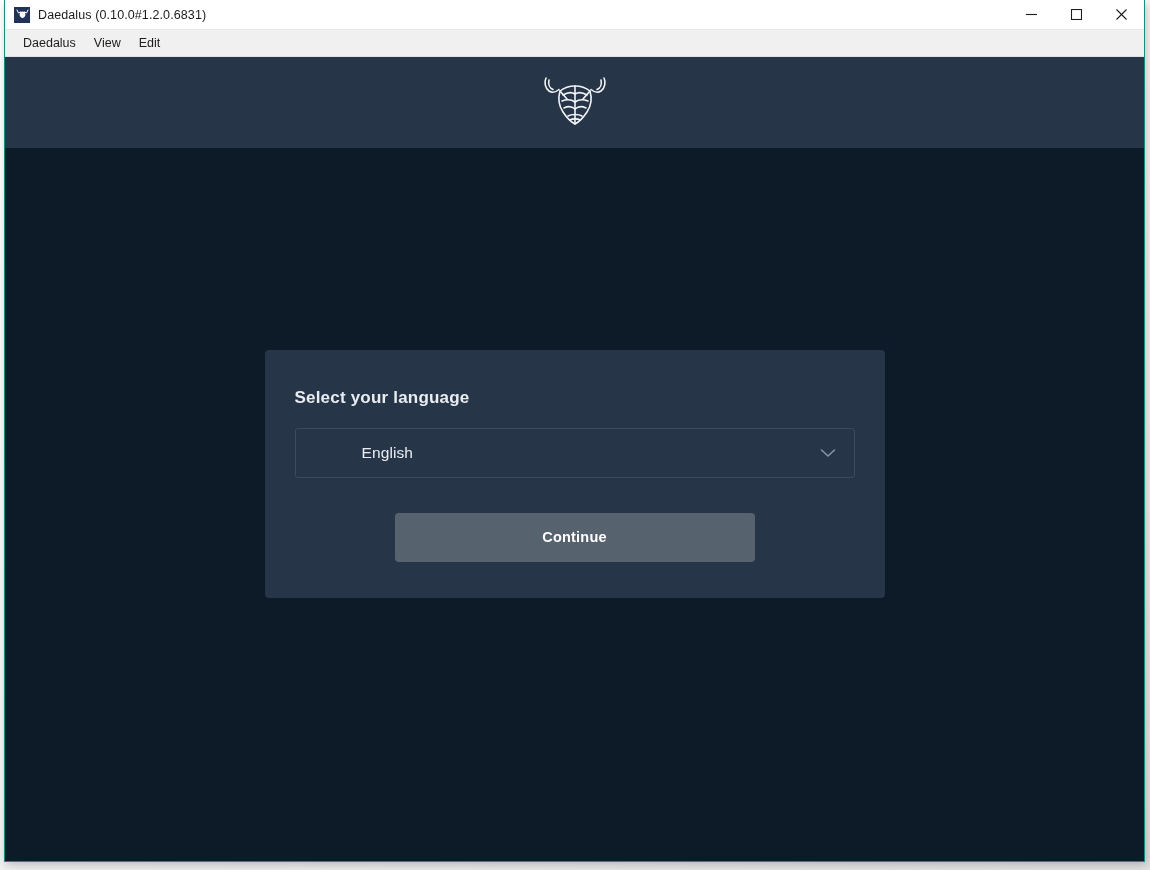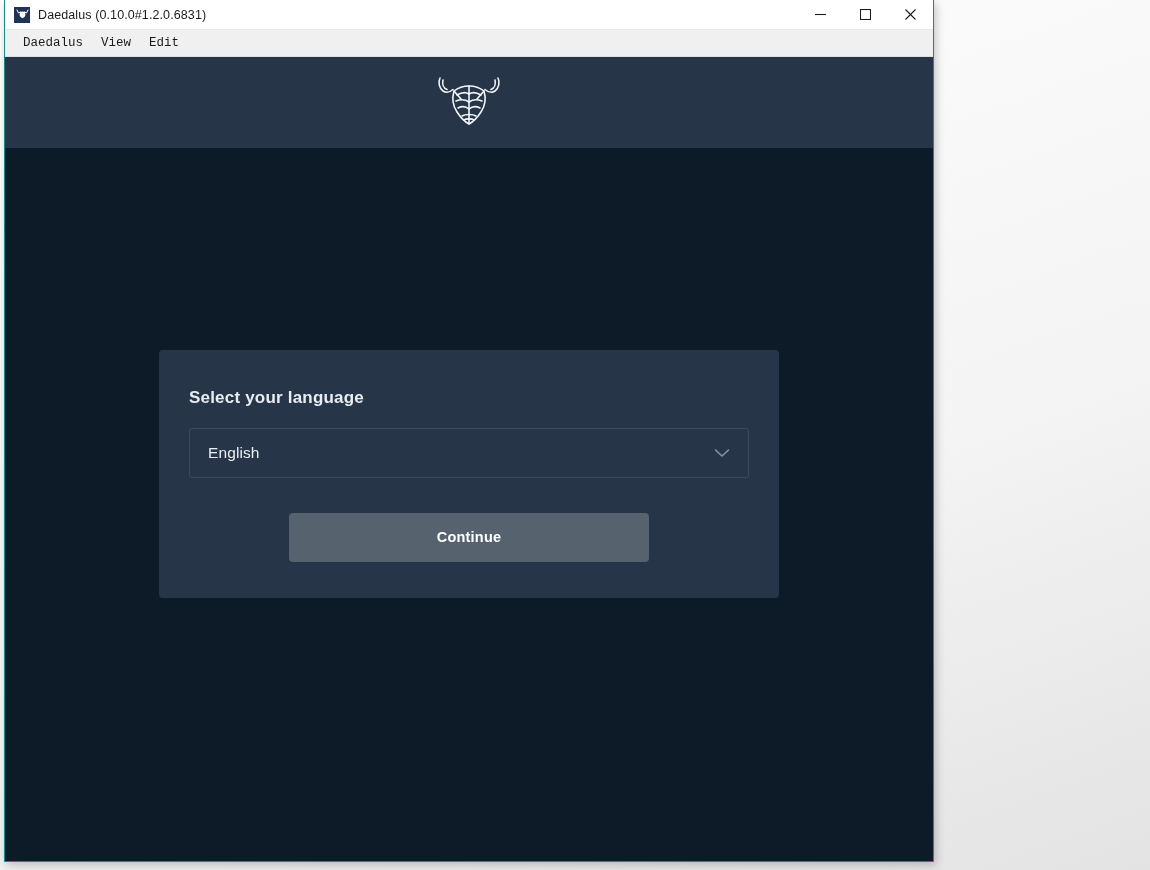--- a/index.html
+++ b/index.html
@@ -18,21 +18,21 @@
     width: 1150px;
     height: 870px;
     background: linear-gradient(160deg, #ffffff 0%, #f4f4f4 60%, #e3e3e3 100%);
   }
 
   
   #app-window {
     position: absolute;
     left: 4px;
     top: 0px;
-    width: 930px;
+    width: 1141px;
     height: 862px;
     border: 1px solid #1b8a80;
     border-top: none;
     box-sizing: border-box;
     background: #0d1a27;
     box-shadow: 2px 3px 9px rgba(0,0,0,0.22);
     display: flex;
     flex-direction: column;
   }
 
@@ -93,21 +93,20 @@
   #menu-bar {
     height: 26px;
     min-height: 26px;
     background: #f0f0f0;
     display: flex;
     align-items: center;
     padding-left: 10px;
     gap: 2px;
     user-select: none;
     border-bottom: 1px solid #e0e0e0;
-    font-family: Liberation Mono, monospace;
   }
   .menu-item {
     font-size: 12.5px;
     color: #1c1c1c;
     padding: 3px 8px;
     cursor: default;
     white-space: nowrap;
   }
 
   
@@ -169,20 +168,21 @@
     align-items: center;
     padding: 0 18px;
     cursor: pointer;
     box-sizing: border-box;
   }
   #language-value {
     flex: 1 1 auto;
     font-size: 15.5px;
     color: #e9edf2;
     letter-spacing: 0.1px;
+    margin-left: 48px;
   }
   #chevron-down-icon { display: block; flex: 0 0 auto; }
 
   
   #continue-button {
     display: block;
     width: 360px;
     height: 49px;
     margin: 35px auto 0 auto;
     background: #56636f;

